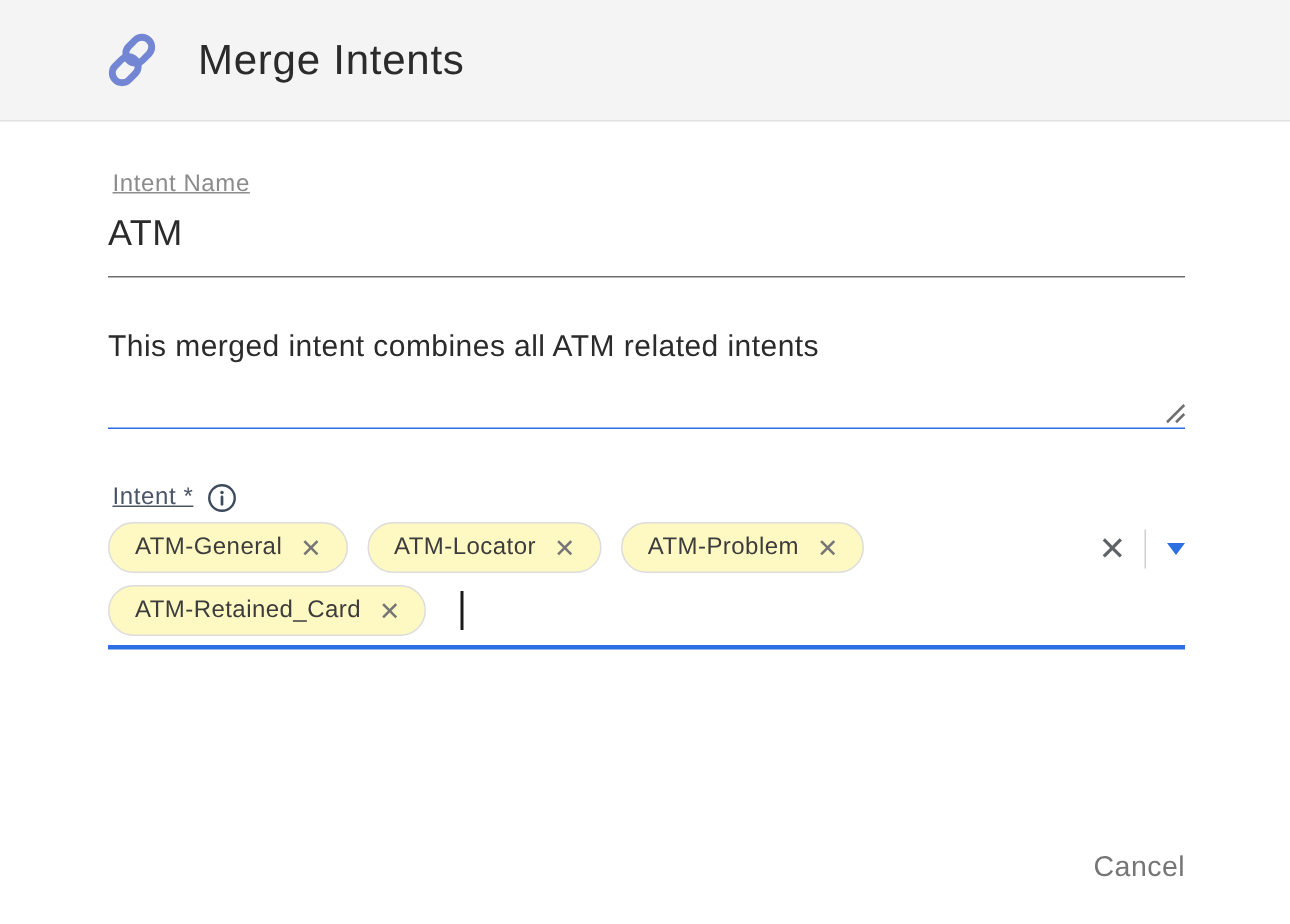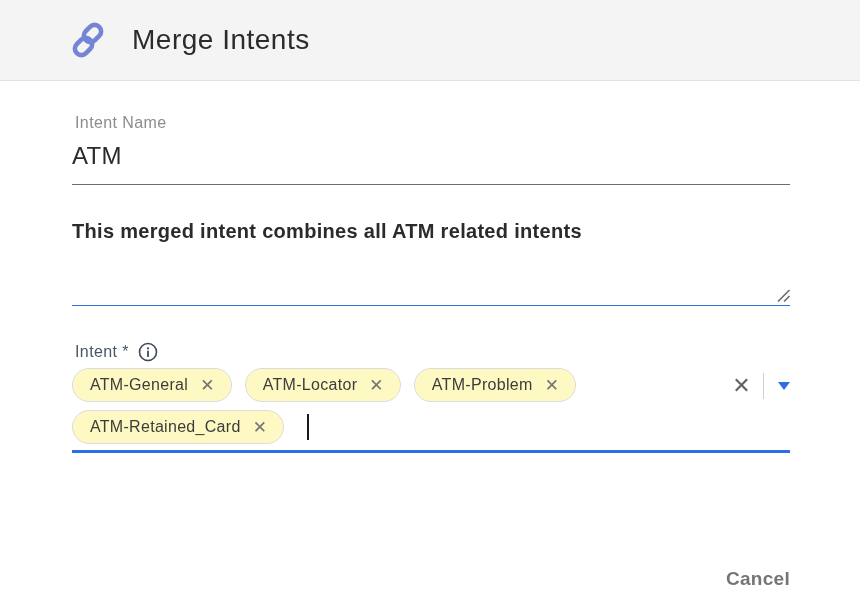--- a/index.html
+++ b/index.html
@@ -38,42 +38,42 @@
   
   .modal-body { padding: 0 70px 0 72px; }
 
   .field-label {
     font-size: 16px;
     color: #8c8c8c;
     letter-spacing: 0.4px;
     display: flex;
     align-items: center;
     gap: 9px;
+    text-decoration: underline;
   }
   .field-label.strong { color: #4a5568; }
   .info-icon { width: 20px; height: 20px; display: inline-block; cursor: pointer; }
 
   .field-intent-name { margin-top: 33px; padding-left: 3px; }
   .field-intent-name .field-value {
     margin-top: 10px;
     margin-left: -3px;
     font-size: 24px;
     color: #2b2b2b;
     padding-bottom: 14px;
     border-bottom: 1.5px solid #6e6e6e;
   }
 
   .field-description { margin-top: 35px; padding-left: 3px; }
   .textarea-box {
     position: relative;
     margin-left: -3px;
     border-bottom: 1.5px solid #2b6fe3;
-    padding-bottom: 62px;
+    padding-bottom: 42px;
     cursor: text;
-    font-weight: bold;
   }
   .textarea-box .field-value {
     margin-top: 9px;
     font-size: 20px;
     color: #2b2b2b;
   }
   .resize-handle {
     position: absolute;
     right: -1px;
     bottom: 2px;
@@ -162,21 +162,21 @@
   .modal-footer {
     position: absolute;
     right: 70px;
     bottom: 26px;
     display: flex;
     align-items: center;
     gap: 30px;
   }
   .cancel-button {
     font-size: 19px;
-    font-weight: bold;
+    font-weight: normal;
     color: #757575;
     background: none;
     border: none;
     cursor: pointer;
     font-family: inherit;
     letter-spacing: 0.3px;
   }
   .merge-button {
     background: #2b6fe3;
     color: #ffffff;

